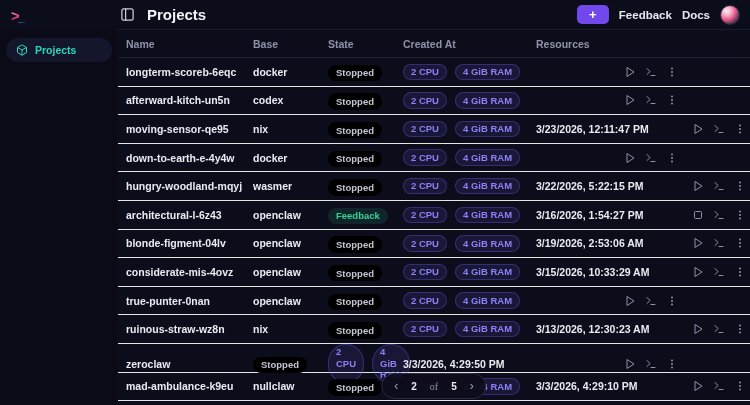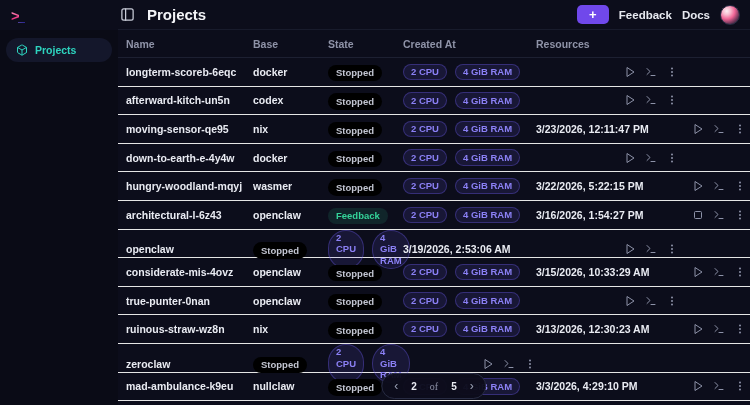--- a/index.html
+++ b/index.html
@@ -332,20 +332,21 @@
               <svg viewBox="0 0 24 24" fill="currentColor">
                   <circle cx="12" cy="5" r="2"></circle>
                   <circle cx="12" cy="12" r="2"></circle>
                   <circle cx="12" cy="19" r="2"></circle>
                 </svg>
             </button>
           </span>
         </div>
 
         <div class="grid-row trow">
+          <span class="cell-text">blonde-figment-04lv</span>
           <span class="cell-text">openclaw</span>
           <span><span class="badge stopped">Stopped</span></span>
           <span class="res-cell">
             <span class="badge res">2 CPU</span>
             <span class="badge res">4 GiB RAM</span>
           </span>
           <span class="cell-text">3/19/2026, 2:53:06 AM</span>
           <span class="actions">
             <button class="act-btn" title="">
               <svg viewBox="0 0 24 24" fill="none" stroke="currentColor" stroke-width="2" stroke-linejoin="round">
@@ -464,20 +465,21 @@
           </span>
         </div>
 
         <div class="grid-row trow">
           <span class="cell-text">zeroclaw</span>
           <span><span class="badge stopped">Stopped</span></span>
           <span class="res-cell">
             <span class="badge res">2 CPU</span>
             <span class="badge res">4 GiB RAM</span>
           </span>
+          <span class="cell-text">3/3/2026, 4:29:50 PM</span>
           <span class="actions">
             <button class="act-btn" title="">
               <svg viewBox="0 0 24 24" fill="none" stroke="currentColor" stroke-width="2" stroke-linejoin="round">
                   <polygon points="6 3 20 12 6 21 6 3"></polygon>
                 </svg>
             </button>
 
             <button class="act-btn" title="">
               <svg viewBox="0 0 24 24" fill="none" stroke="currentColor" stroke-width="2" stroke-linecap="round" stroke-linejoin="round">
                   <polyline points="4 17 10 11 4 5"></polyline>

